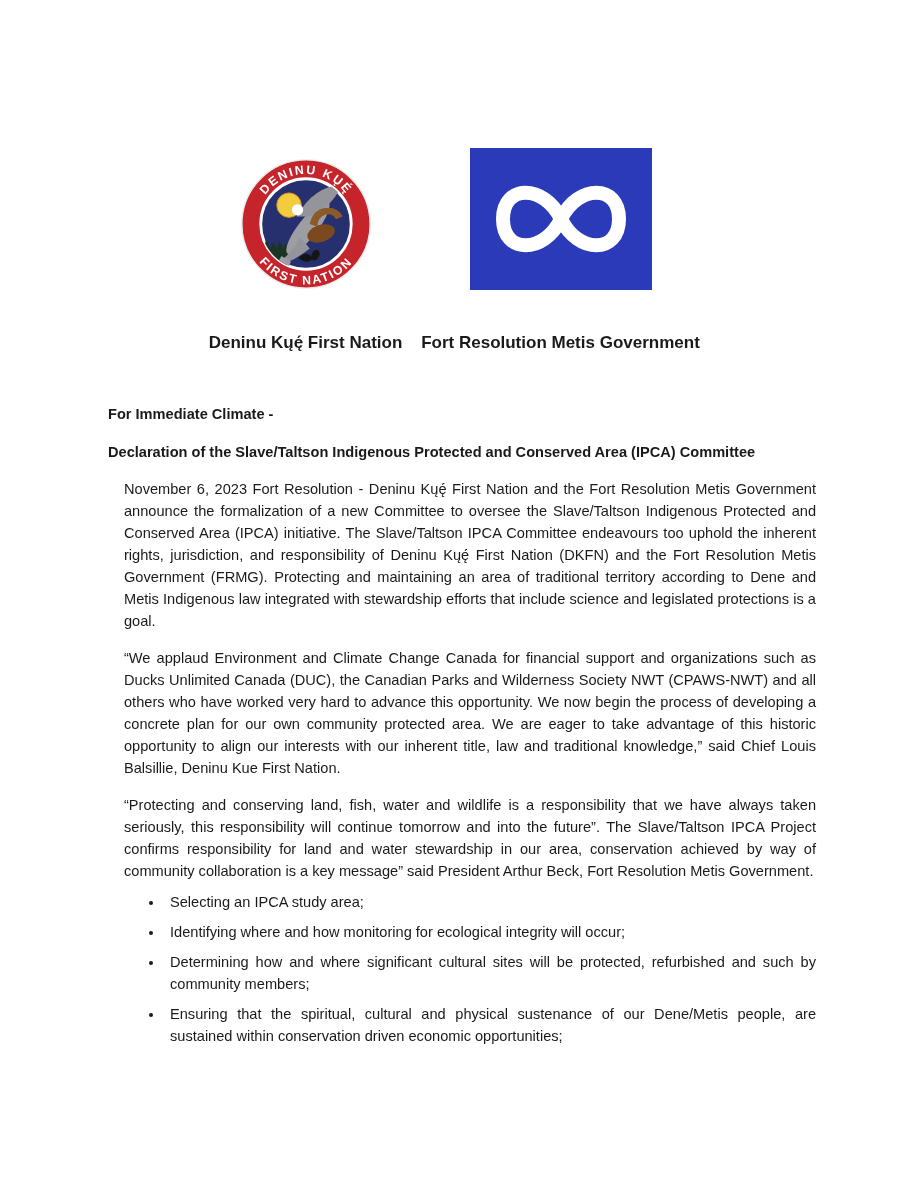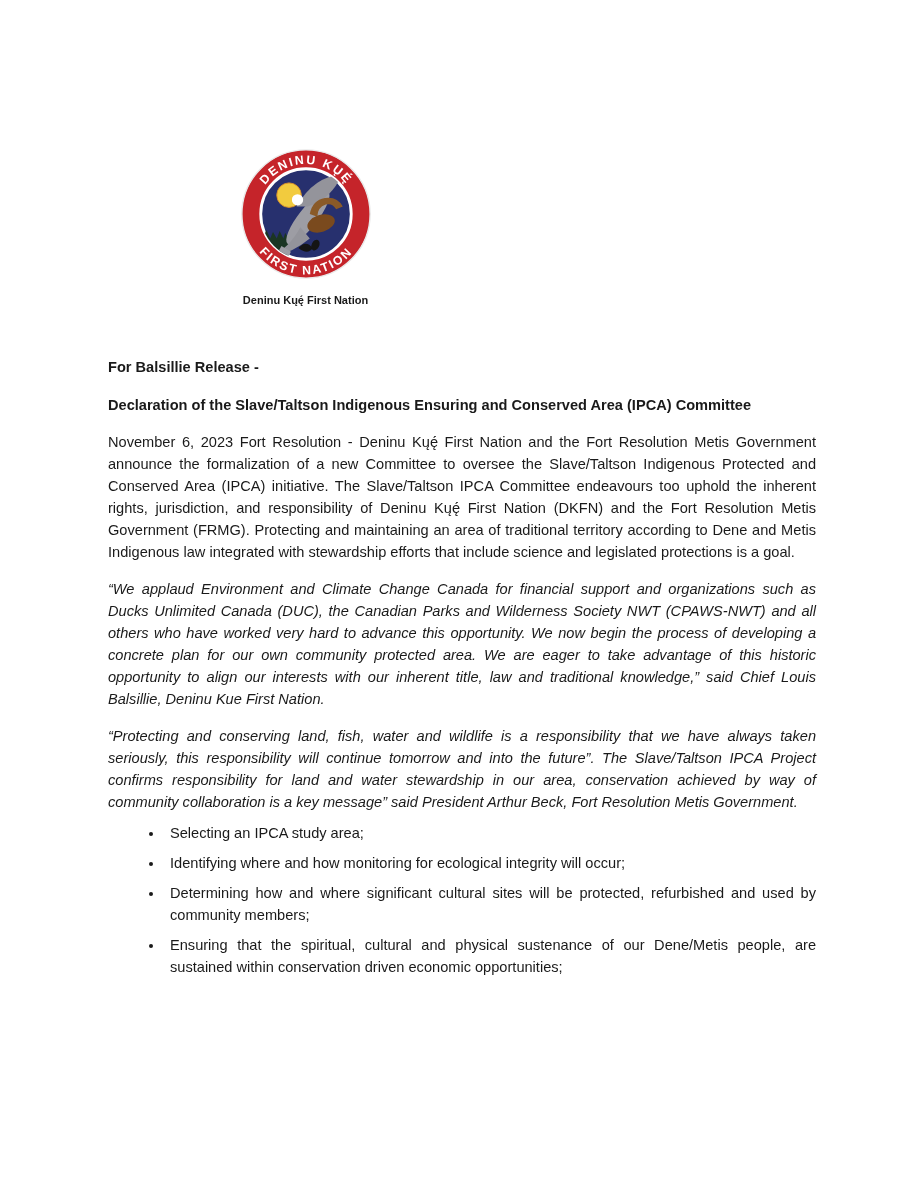--- a/index.html
+++ b/index.html
@@ -21,45 +21,45 @@
     margin-top: 148px;
     margin-left: 95px;
     gap: 10px;
   }
   figure { margin: 0; display: flex; flex-direction: column; align-items: center; }
   .fig-dkfn { width: 205px; }
   .fig-metis { width: 285px; }
   .logo-dkfn svg { width: 132px; height: 132px; display: block; }
   .logo-metis svg { width: 182px; height: 142px; display: block; }
   figcaption {
-    margin-top: 14px;
+    margin-top: 43px;
     font-weight: bold;
-    font-size: 11px;
+    font-size: 17px;
     text-align: right;
     white-space: nowrap;
   }
   .release-line {
     margin: 50px 0 0 0;
     font-weight: bold;
     font-size: 14.6px;
     line-height: 22px;
   }
   .doc-title {
     margin: 16px 0 0 0;
     font-weight: bold;
     font-size: 14.6px;
     line-height: 22px;
   }
   p.body-para {
-    margin: 15px 0 0 0;
+    margin: 15px 0 0 16px;
     font-size: 14.6px;
     line-height: 22px;
     text-align: justify;
   }
-  p.body-para.italic { font-style: italic; }
+  p.body-para.italic { }
   ul.bullet-list {
     margin: 9px 0 0 0;
     padding-left: 56px;
     font-size: 14.6px;
     line-height: 22px;
   }
   ul.bullet-list li {
     margin-bottom: 4px;
     padding-left: 6px;
     text-align: justify;
@@ -113,34 +113,43 @@
             <textPath href="#arcTop" startOffset="50%">DENINU KŲĘ́</textPath>
           </text>
           <text font-family="Liberation Sans, sans-serif" font-size="13" font-weight="bold" fill="#ffffff" letter-spacing="2" text-anchor="middle">
             <textPath href="#arcBot" startOffset="50%">FIRST NATION</textPath>
           </text>
         </svg>
       </div>
       <figcaption>Deninu Kųę́ First Nation</figcaption>
     </figure>
 
+    <figure class="fig-metis">
+      <div class="logo-metis">
+        <svg viewBox="0 0 182 142" xmlns="http://www.w3.org/2000/svg" aria-hidden="true">
+          <rect x="0" y="0" width="182" height="142" fill="#2a3ab8"></rect>
+          <path d="M 33,71 C 33,36 74,36 91,71 C 108,106 149,106 149,71 C 149,36 108,36 91,71 C 74,106 33,106 33,71 Z" fill="none" stroke="#ffffff" stroke-width="14" stroke-linejoin="round"></path>
+        </svg>
+      </div>
+      <figcaption>Fort Resolution Metis Government</figcaption>
+    </figure>
 
   </div>
 
-  <p class="release-line">For Balsillie Release -</p>
+  <p class="release-line">For Immediate Climate -</p>
 
-  <p class="doc-title">Declaration of the Slave/Taltson Indigenous Ensuring and Conserved Area (IPCA) Committee</p>
+  <p class="doc-title">Declaration of the Slave/Taltson Indigenous Protected and Conserved Area (IPCA) Committee</p>
 
   <p class="body-para">November 6, 2023 Fort Resolution - Deninu Kųę́ First Nation and the Fort Resolution Metis Government announce the formalization of a new Committee to oversee the Slave/Taltson Indigenous Protected and Conserved Area (IPCA) initiative. The Slave/Taltson IPCA Committee endeavours too uphold the inherent rights, jurisdiction, and responsibility of Deninu Kųę́ First Nation (DKFN) and the Fort Resolution Metis Government (FRMG).  Protecting and maintaining an area of traditional territory according to Dene and Metis Indigenous law integrated with stewardship efforts that include science and legislated protections is a goal.</p>
 
   <p class="body-para italic">“We applaud Environment and Climate Change Canada for financial support and organizations such as Ducks Unlimited Canada (DUC), the Canadian Parks and Wilderness Society NWT (CPAWS-NWT) and all others who have worked very hard to advance this opportunity.  We now begin the process of developing a concrete plan for our own community protected area.  We are eager to take advantage of this historic opportunity to align our interests with our inherent title, law and traditional knowledge,” said Chief Louis Balsillie, Deninu Kue First Nation.</p>
 
   <p class="body-para italic">“Protecting and conserving land, fish, water and wildlife is a responsibility that we have always taken seriously, this responsibility will continue tomorrow and into the future”.   The Slave/Taltson IPCA Project confirms responsibility for land and water stewardship in our area, conservation achieved by way of community collaboration is a key message” said President Arthur Beck, Fort Resolution Metis Government.</p>
 
 
   <ul class="bullet-list">
     <li>Selecting an IPCA study area;</li>
     <li>Identifying where and how monitoring for ecological integrity will occur;</li>
-    <li>Determining how and where significant cultural sites will be protected, refurbished and used by community members;</li>
+    <li>Determining how and where significant cultural sites will be protected, refurbished and such by community members;</li>
     <li>Ensuring that the spiritual, cultural and physical sustenance of our Dene/Metis people, are sustained within conservation driven economic opportunities;</li>
   </ul>
 
 </div>
 
 </body></html>

